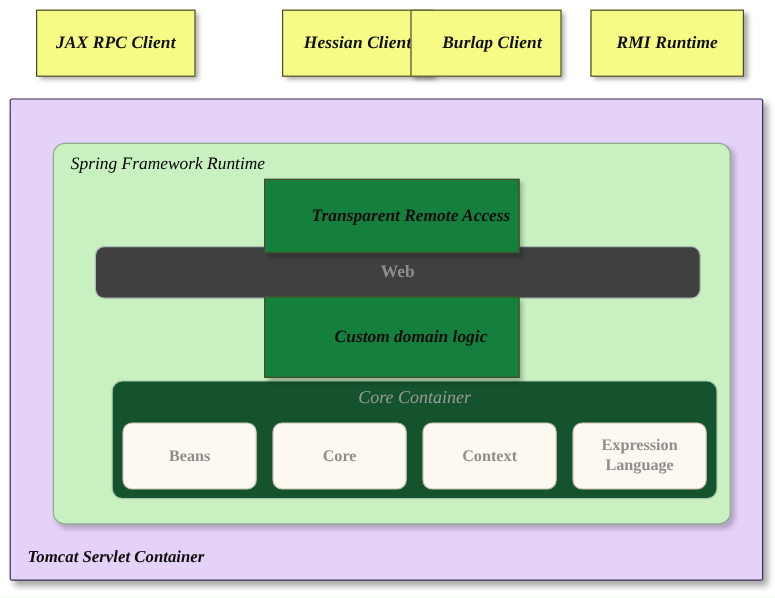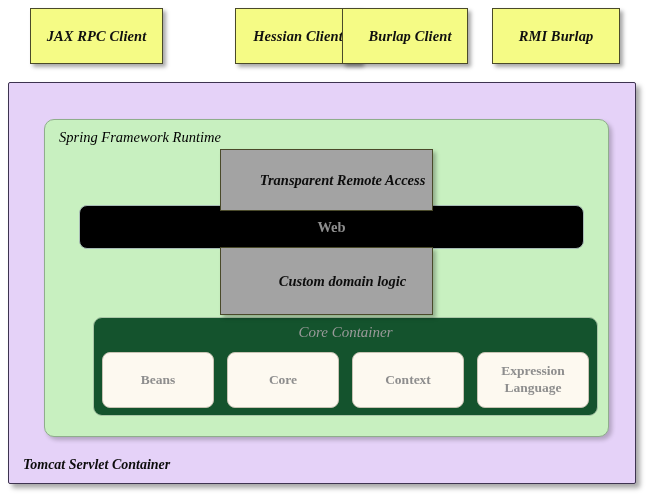--- a/index.html
+++ b/index.html
@@ -104,38 +104,38 @@
     white-space: nowrap;
   }
 
   
   .web-band {
     position: absolute;
     left: 79px;
     top: 205px;
     width: 505px;
     height: 44px;
-    background: #000000;
+    background: #404040;
     border: 1px solid #a8bcb6;
     border-radius: 8px;
     box-sizing: border-box;
     display: flex;
     align-items: center;
     justify-content: center;
   }
   .web-band span {
     font-size: 14.5px;
     font-weight: bold;
     color: #8e8e8e;
   }
 
   
   .hl-box {
     position: absolute;
-    background: #a3a3a3;
+    background: #15803d;
     border: 1px solid #4a4a2a;
     box-sizing: border-box;
     display: flex;
     align-items: center;
     justify-content: center;
     box-shadow: 3px 3px 4px rgba(0,0,0,0.28);
     padding-left: 32px;
   }
   .hl-box span {
     font-style: italic;
@@ -216,21 +216,21 @@
     <div class="client-box c0">
       <span>JAX RPC Client</span>
     </div>
     <div class="client-box c1">
       <span>Hessian Client</span>
     </div>
     <div class="client-box c2">
       <span>Burlap Client</span>
     </div>
     <div class="client-box c3">
-      <span>RMI Burlap</span>
+      <span>RMI Runtime</span>
     </div>
   </div>
 
   <div class="tomcat">
     <div class="tomcat-label">Tomcat Servlet Container</div>
   </div>
 
   <div class="spring">
     <div class="spring-label">Spring Framework Runtime</div>
   </div>

